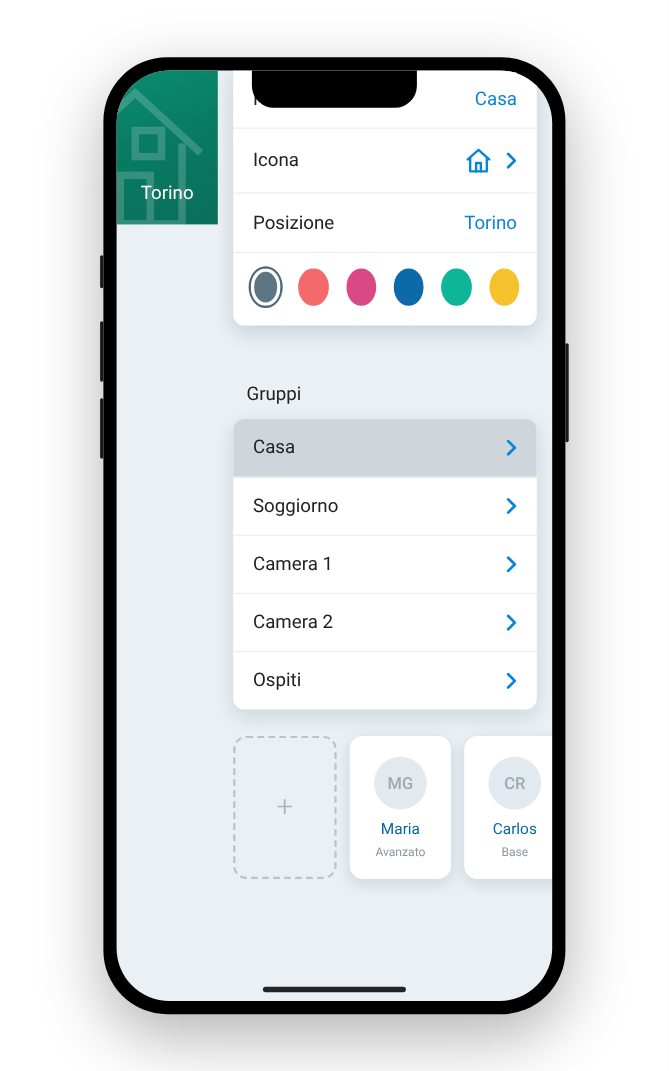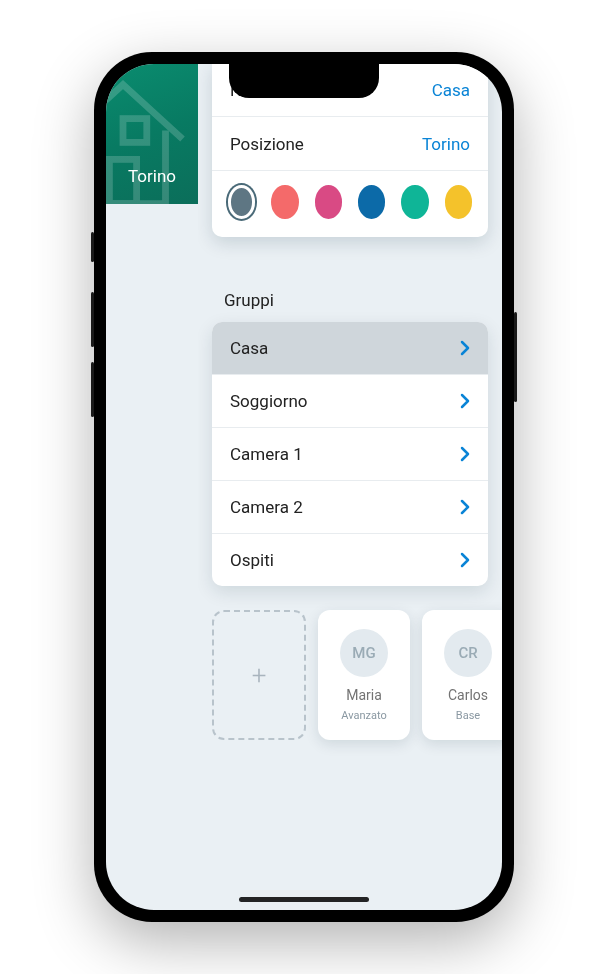--- a/index.html
+++ b/index.html
@@ -202,21 +202,21 @@
     background: #e3eaef;
     display: flex;
     align-items: center;
     justify-content: center;
     color: #9aabb5;
     font-size: 15px;
     font-weight: 500;
   }
   .user-name {
     font-size: 14px;
-    color: #737373;
+    color: #0369a1;
     margin-top: 4px;
   }
   .user-role {
     font-size: 11px;
     color: #8a98a2;
   }
   .user-card.peek {
     width: 28px;
     overflow: hidden;
     align-items: flex-start;
@@ -255,20 +255,33 @@
       </svg>
       <div class="header-title">Torino</div>
     </div>
 
     <div class="content">
 
       <div class="card">
         <div class="row">
           <span class="row-label">Nome</span>
           <span class="row-value">Casa</span>
+        </div>
+        <div class="row">
+          <span class="row-label">Icona</span>
+          <div class="row-right">
+            <svg width="26" height="26" viewBox="0 0 24 24" fill="none" stroke="#0a84d6" stroke-width="2" stroke-linecap="round" stroke-linejoin="round">
+              <path d="M3 11 L12 3 L21 11"></path>
+              <path d="M5 10 V21 H19 V10"></path>
+              <path d="M10 21 V14 H14 V21"></path>
+            </svg>
+            <svg class="chevron" width="10" height="16" viewBox="0 0 10 16" fill="none" stroke="#0a84d6" stroke-width="2.5" stroke-linecap="round" stroke-linejoin="round">
+              <path d="M2 2 L8 8 L2 14"></path>
+            </svg>
+          </div>
         </div>
         <div class="row">
           <span class="row-label">Posizione</span>
           <span class="row-value">Torino</span>
         </div>
         <div class="colors-row" id="colors-row">
             <div class="color-dot selected" style="background: rgb(94, 118, 131);"></div>
             <div class="color-dot" style="background: rgb(244, 106, 106);"></div>
             <div class="color-dot" style="background: rgb(217, 74, 132);"></div>
             <div class="color-dot" style="background: rgb(12, 106, 168);"></div>

